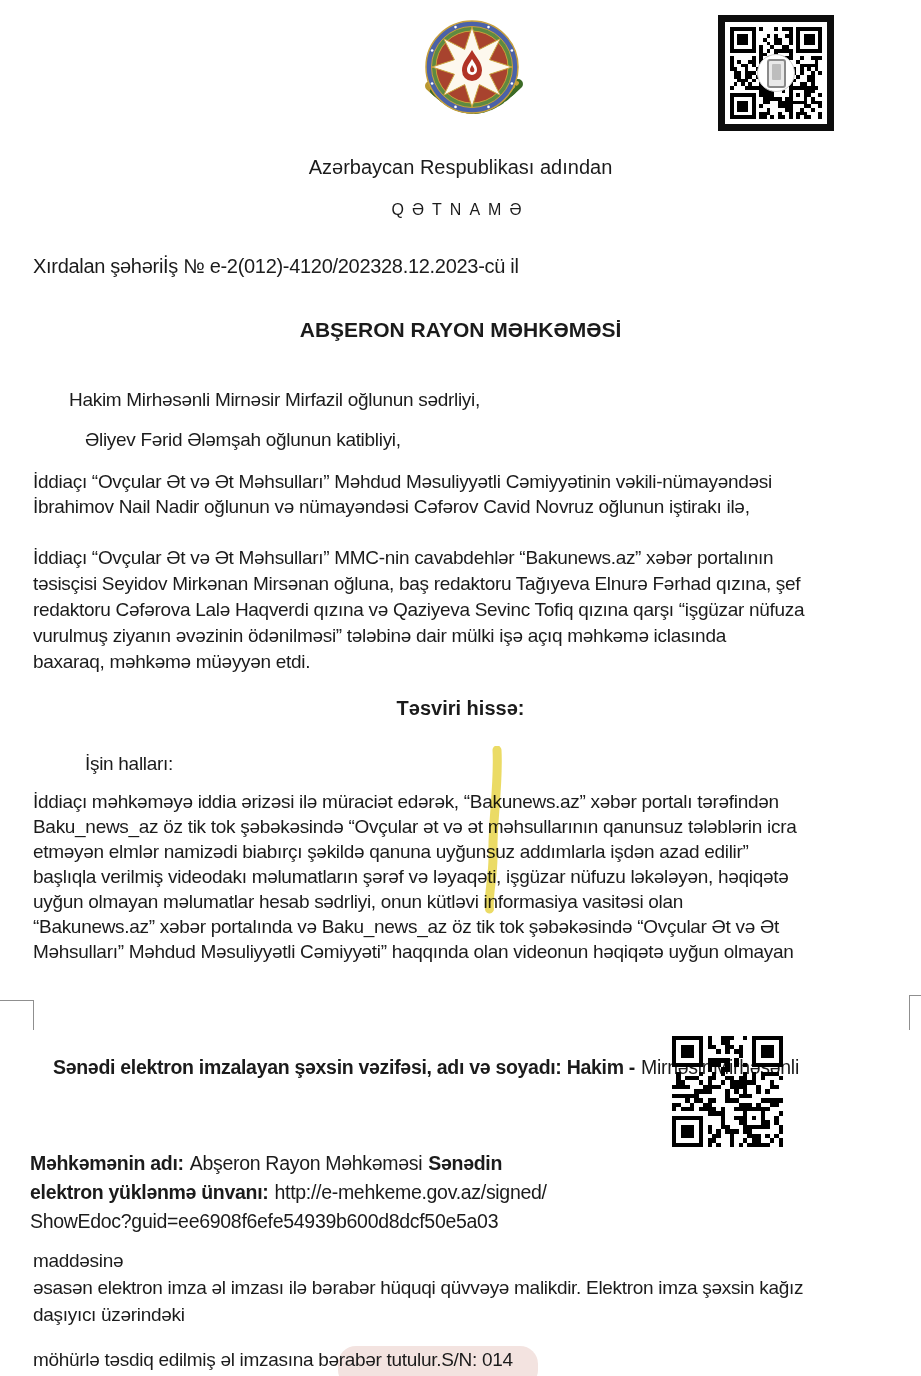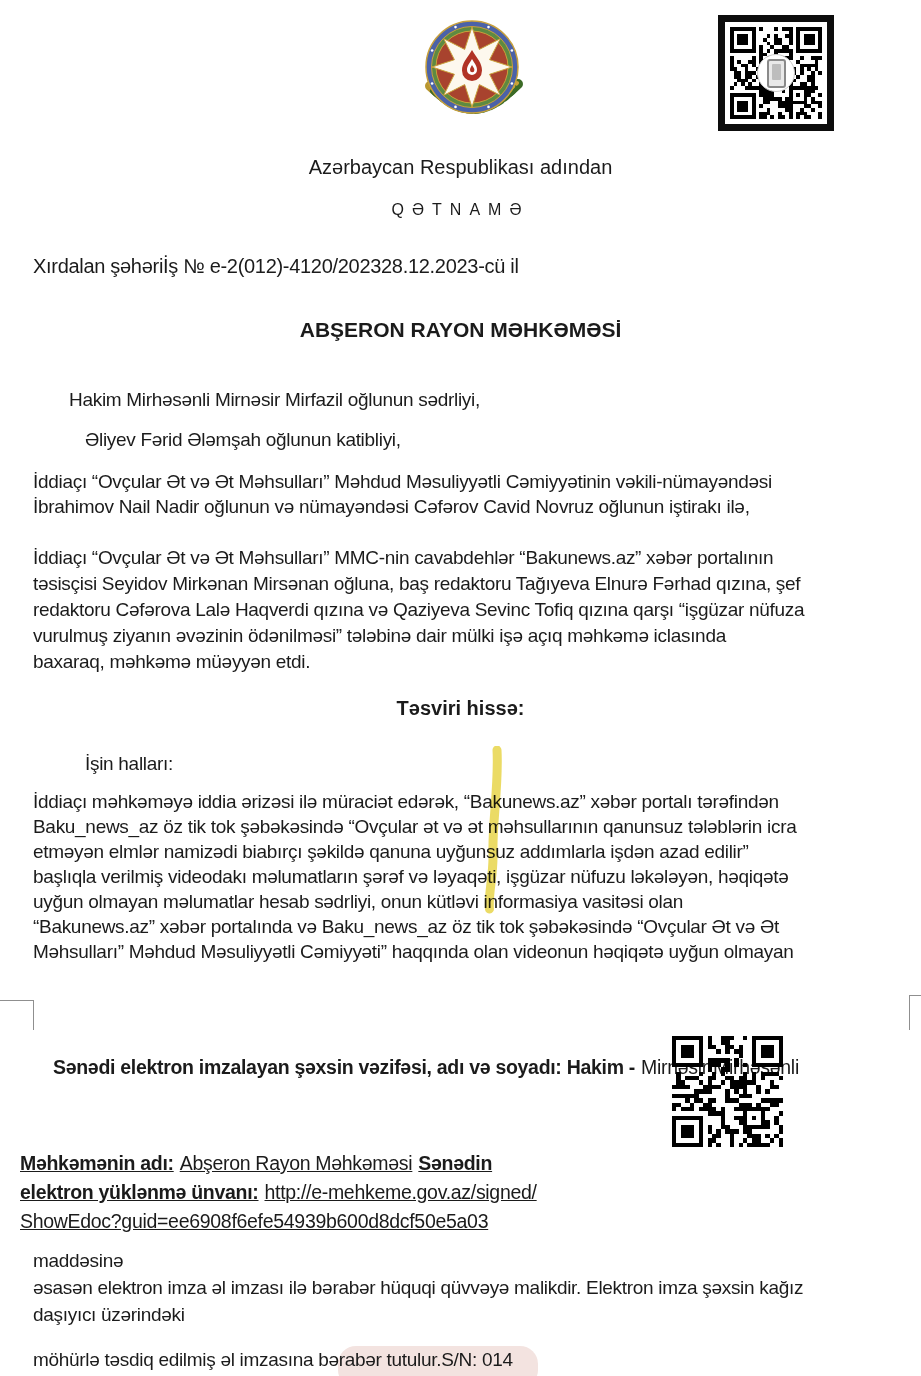--- a/index.html
+++ b/index.html
@@ -588,21 +588,21 @@
         <rect x="20" y="2" width="3" height="3" fill="#000"></rect>
         <rect x="0" y="18" width="7" height="7" fill="#000"></rect>
         <rect x="1" y="19" width="5" height="5" fill="#fff"></rect>
         <rect x="2" y="20" width="3" height="3" fill="#000"></rect>
         <rect x="16" y="16" width="5" height="5" fill="#000"></rect>
         <rect x="17" y="17" width="3" height="3" fill="#fff"></rect>
         <rect x="18" y="18" width="1" height="1" fill="#000"></rect>
       </svg>
   </div>
 
-  <div class="abs label-size" style="left:20px; top:1149px; line-height:29px;text-decoration:underline;">
+  <div class="abs label-size" style="left:30px; top:1149px; line-height:29px;">
     <div class="nowrap">
       <span class="bold gap-r">Məhkəmənin adı:</span><span class="gap-r">Abşeron Rayon Məhkəməsi</span><span class="bold">Sənədin</span>
     </div>
     <div class="nowrap">
       <span class="bold gap-r">elektron yüklənmə ünvanı:</span><span>http://e-mehkeme.gov.az/signed/</span>
     </div>
     <div class="nowrap">ShowEdoc?guid=ee6908f6efe54939b600d8dcf50e5a03</div>
   </div>
 
   <div class="abs body-size z1" style="left:33px; top:1247px; line-height:27px;">

